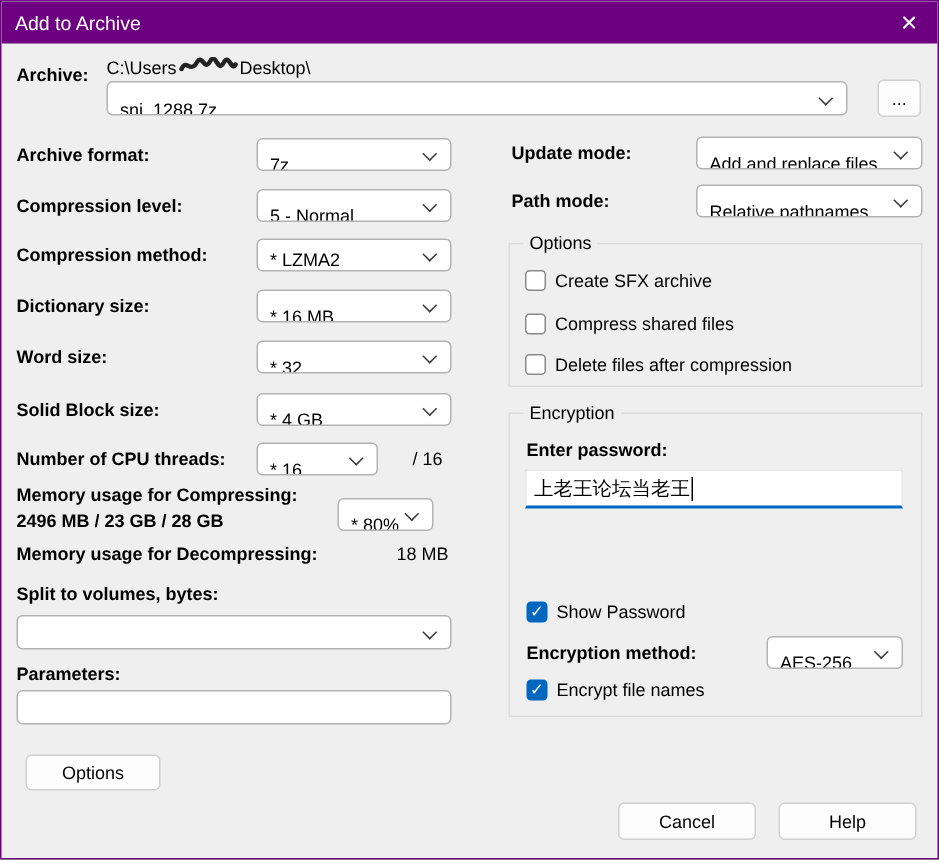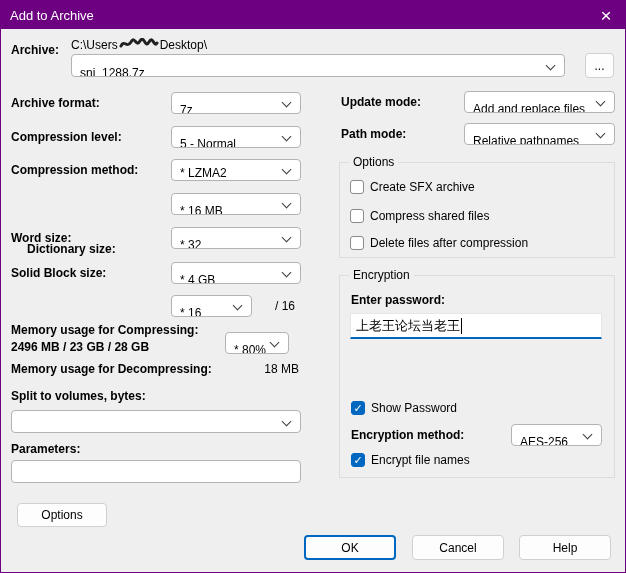--- a/index.html
+++ b/index.html
@@ -95,38 +95,39 @@
     <span>5 - Normal</span>
       <span class="chev"></span>
   </div>
 
   <div class="lbl vcenter" style="left:10px; top:158px;">Compression method:</div>
   <div class="dd" style="left:170px; top:158px; width:130px;align-items:flex-end;">
     <span>* LZMA2</span>
       <span class="chev"></span>
   </div>
 
-  <div class="lbl vcenter" style="left:26px; top:192px;margin-top:45px;">Dictionary size:</div>
+  <div class="lbl vcenter" style="left:10px; top:192px;">Dictionary size:</div>
   <div class="dd" style="left:170px; top:192px; width:130px;">
     <span>* 16 MB</span>
       <span class="chev"></span>
   </div>
 
   <div class="lbl vcenter" style="left:10px; top:226px;">Word size:</div>
   <div class="dd" style="left:170px; top:226px; width:130px;">
     <span>* 32</span>
       <span class="chev"></span>
   </div>
 
   <div class="lbl vcenter" style="left:10px; top:261px;">Solid Block size:</div>
   <div class="dd" style="left:170px; top:261px; width:130px;">
     <span>* 4 GB</span>
       <span class="chev"></span>
   </div>
 
+  <div class="lbl vcenter" style="left:10px; top:294px;">Number of CPU threads:</div>
   <div class="dd" style="left:170px; top:294px; width:81px;">
     <span>* 16</span>
       <span class="chev"></span>
   </div>
   <div class="right-val vcenter" style="right:330px; top:294px;">/ 16</div>
 
   <div class="lbl" style="left:10px; top:322px;">Memory usage for Compressing:</div>
   <div class="lbl" style="left:10px; top:339px;">2496 MB / 23 GB / 28 GB</div>
   <div class="dd" style="left:224px; top:331px; width:64px;">
     <span>* 80%</span>
@@ -195,17 +196,16 @@
   <div class="dd" style="left:510px; top:423px; width:91px;">
     <span>AES-256</span>
       <span class="chev"></span>
   </div>
 
   <div class="cbrow" style="left:350px; top:452px;">
     <span class="checkbox checked">✓</span>
     <span>Encrypt file names</span>
   </div>
 
-  <div class="btn focus" style="left:303px; top:534px; width:92px; height:25px;">OK</div>
   <div class="btn" style="left:411px; top:534px; width:92px; height:25px;">Cancel</div>
   <div class="btn" style="left:518px; top:534px; width:92px; height:25px;">Help</div>
 
 </div>
 
 </body></html>

